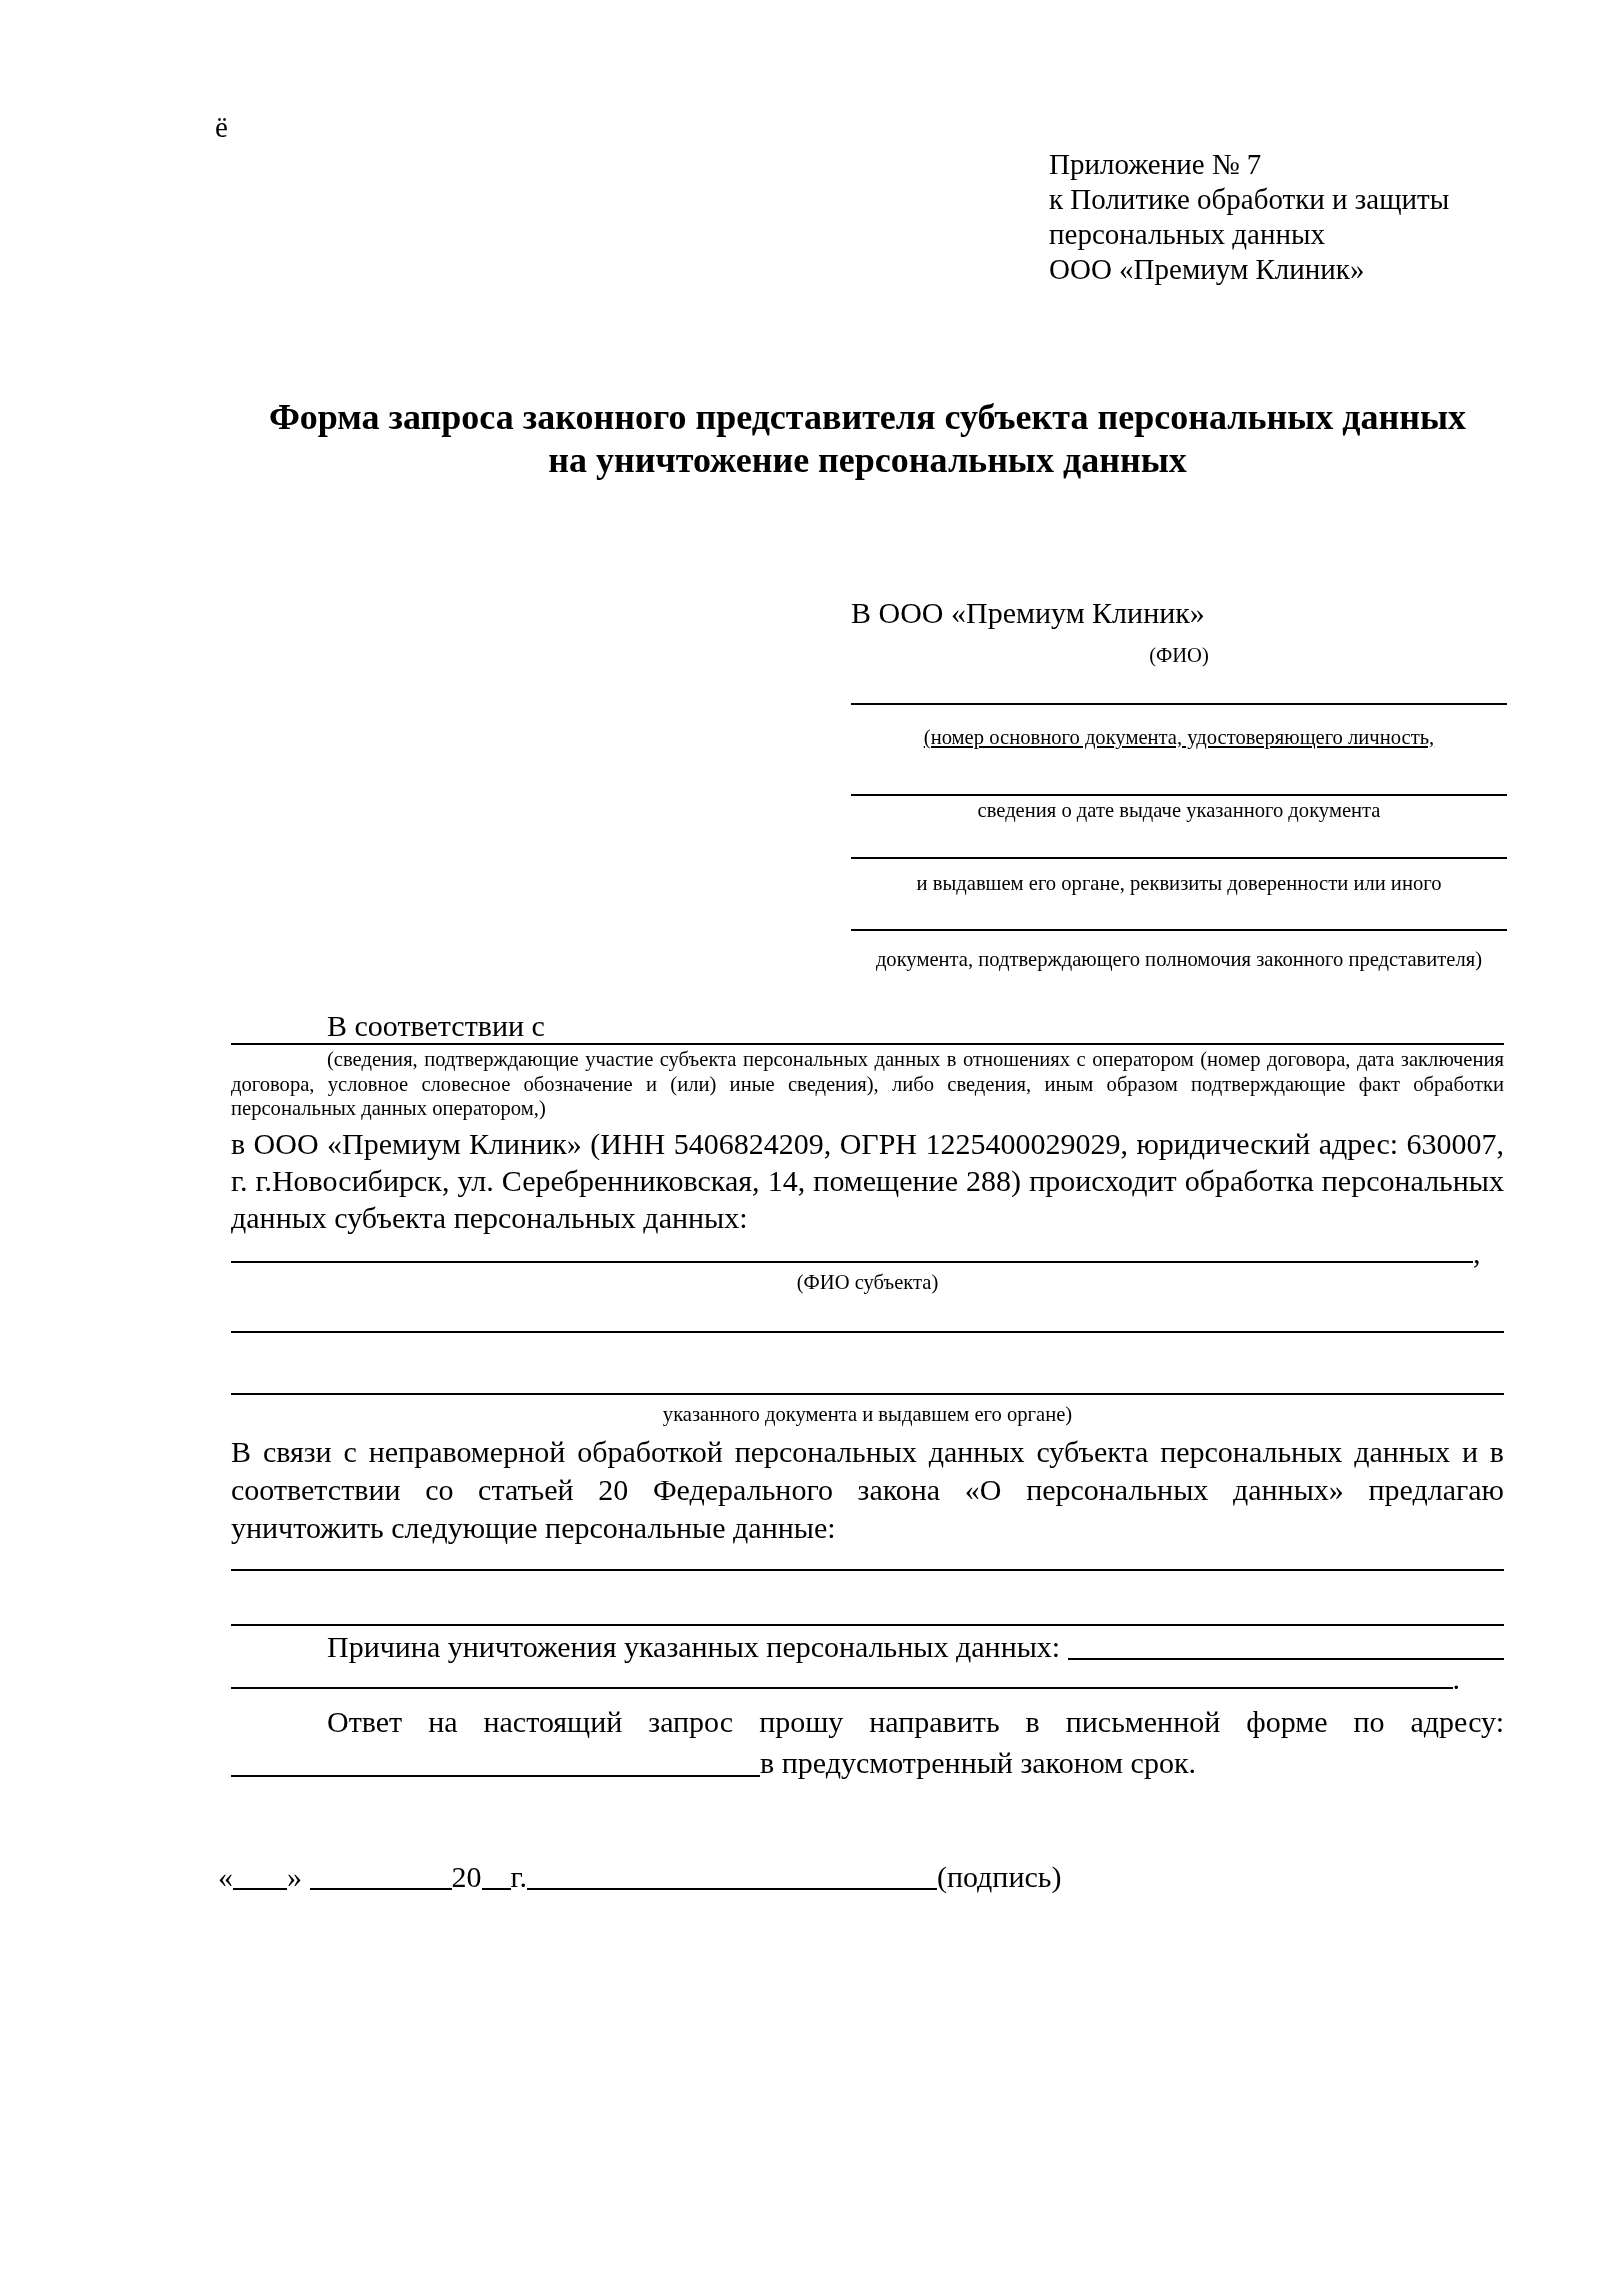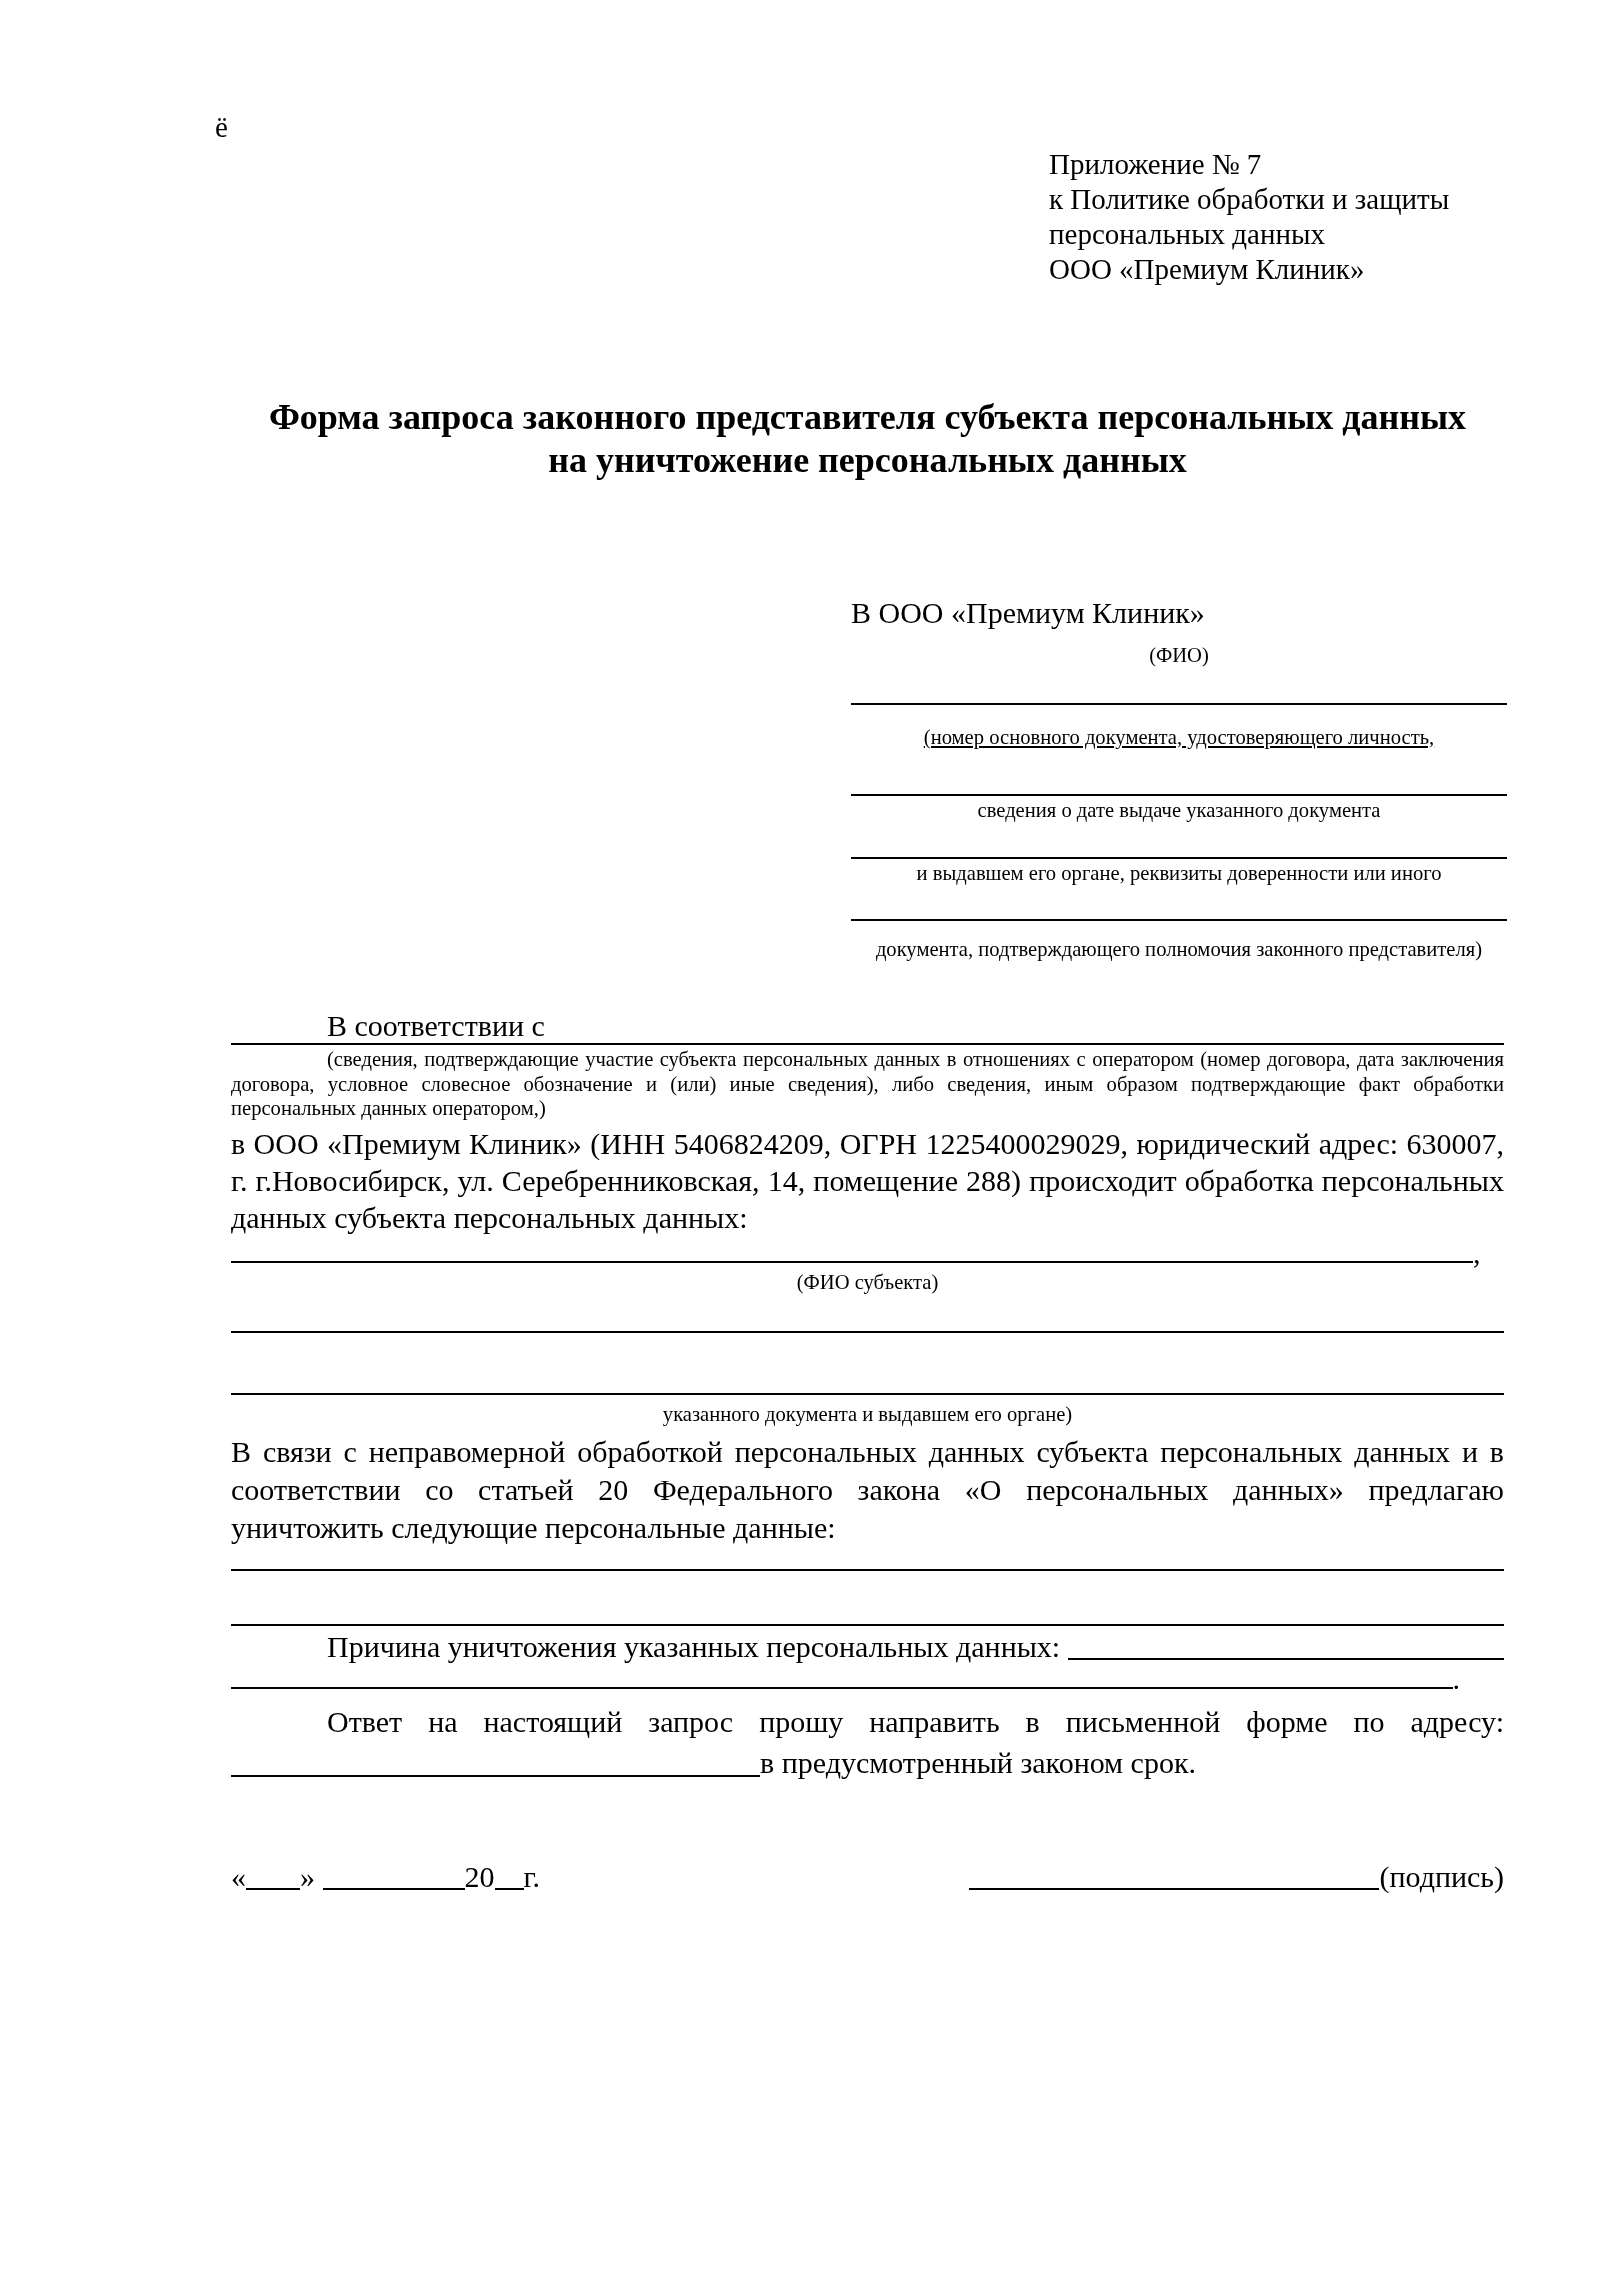--- a/index.html
+++ b/index.html
@@ -44,21 +44,21 @@
   </div>
 
   <div class="abs body-text" style="left:851px;top:594px;width:656px;">
     <div style="height:49px;">В ООО «Премиум Клиник»</div>
     <div class="small-cap center" style="height:25.5px;">(ФИО)</div>
     <div class="blankrow" style="height:34px;"></div>
     <div class="small-cap center" style="height:26.5px;padding-top:20px;text-decoration:underline;">(номер основного документа, удостоверяющего личность,</div>
     <div class="blankrow" style="height:43px;"></div>
     <div class="small-cap center" style="height:26.5px;padding-top:2px;">сведения о дате выдаче указанного документа</div>
     <div class="blankrow" style="height:32px;"></div>
-    <div class="small-cap center" style="height:26.5px;padding-top:2px;">и выдавшем его органе, реквизиты доверенности или иного</div>
+    <div class="small-cap center" style="height:26.5px;padding-top:12px;">и выдавшем его органе, реквизиты доверенности или иного</div>
     <div class="blankrow" style="height:32px;"></div>
     <div class="small-cap center" style="height:26.5px;padding-top:16px;">документа, подтверждающего полномочия законного представителя)</div>
   </div>
 
   <div class="abs row body-text" style="left:231px;top:1008px;width:1273px;line-height:35px;flex-direction:column;">
     <span class="pre" style="padding-left:96px;">В соответствии с </span>
     <span class="fill"></span>
   </div>
 
   <div class="abs small-cap justify" style="left:231px;top:1047px;width:1273px;text-indent:96px;">(сведения, подтверждающие участие субъекта персональных данных в отношениях с оператором (номер договора, дата заключения договора, условное словесное обозначение и (или) иные сведения), либо сведения, иным образом подтверждающие факт обработки персональных данных оператором,)</div>
@@ -89,21 +89,21 @@
     <span class="fill"></span>
     <span>.</span>
   </div>
 
   <div class="abs body-text" style="left:231px;top:1703px;width:1273px;text-indent:96px;text-align:justify;text-align-last:justify;">Ответ на настоящий запрос прошу направить в письменной форме по адресу:</div>
   <div class="abs row body-text" style="left:231px;top:1745px;width:1273px;line-height:35px;">
     <span class="blank" style="width:529px;"></span>
     <span>в предусмотренный законом срок.</span>
   </div>
 
-  <div class="abs row body-text" style="left:231px;top:1858px;width:1273px;line-height:35px;justify-content:space-between;">
+  <div class="abs row body-text" style="left:218px;top:1858px;width:1273px;line-height:35px;justify-content:flex-start;">
     <span>
       <span>«</span><span class="blank" style="width:54px;"></span><span>»</span>
       <span class="blank" style="width:142px;"></span><span>20</span><span class="blank" style="width:29px;"></span><span>г.</span>
     </span>
     <span>
       <span class="blank" style="width:410px;"></span><span>(подпись)</span>
     </span>
   </div>
 
 </div>

